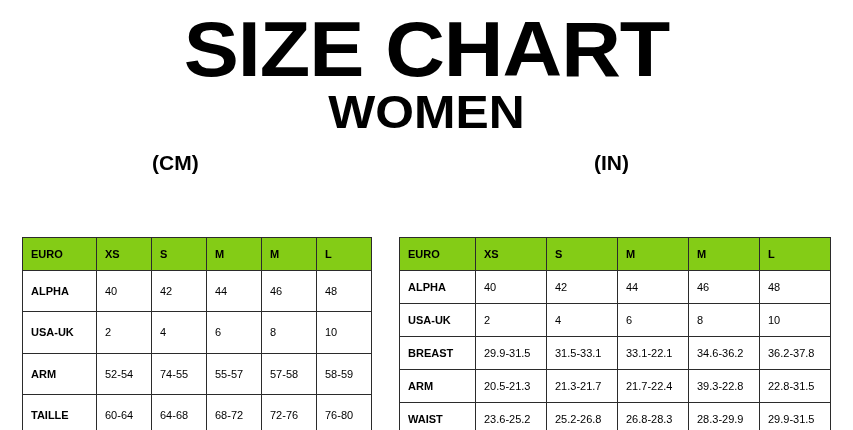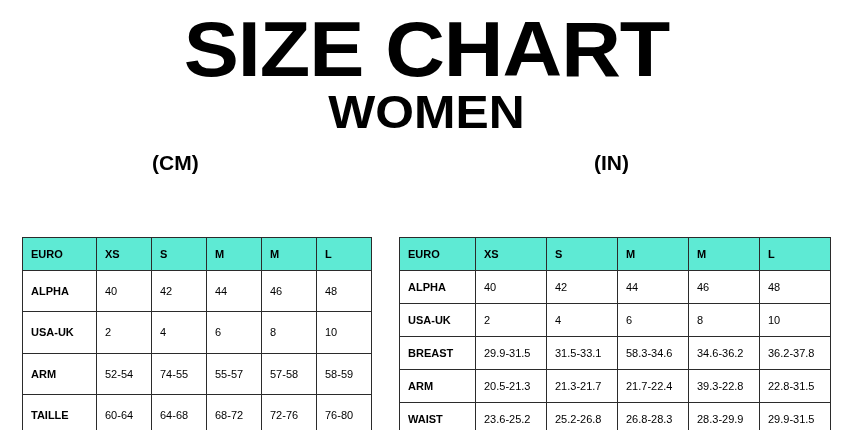--- a/index.html
+++ b/index.html
@@ -78,21 +78,21 @@
     height: 32px;
     padding: 0 8px;
     text-align: left;
     vertical-align: middle;
     background: #ffffff;
     font-weight: normal;
     white-space: nowrap;
     overflow: hidden;
   }
   thead th {
-    background: #5eead4;
+    background: #84cc16;
     font-weight: bold;
     color: #000000;
   }
   tbody td:first-child {
     font-weight: bold;
   }
   table.cm col.first { width: 74px; }
   table.cm col.rest  { width: 55px; }
   table.in col.first { width: 76px; }
   table.in col.rest  { width: 71px; }
@@ -200,21 +200,21 @@
           <td>2</td>
           <td>4</td>
           <td>6</td>
           <td>8</td>
           <td>10</td>
         </tr>
         <tr>
           <td>BREAST</td>
           <td>29.9-31.5</td>
           <td>31.5-33.1</td>
-          <td>58.3-34.6</td>
+          <td>33.1-22.1</td>
           <td>34.6-36.2</td>
           <td>36.2-37.8</td>
         </tr>
         <tr>
           <td>ARM</td>
           <td>20.5-21.3</td>
           <td>21.3-21.7</td>
           <td>21.7-22.4</td>
           <td>39.3-22.8</td>
           <td>22.8-31.5</td>

